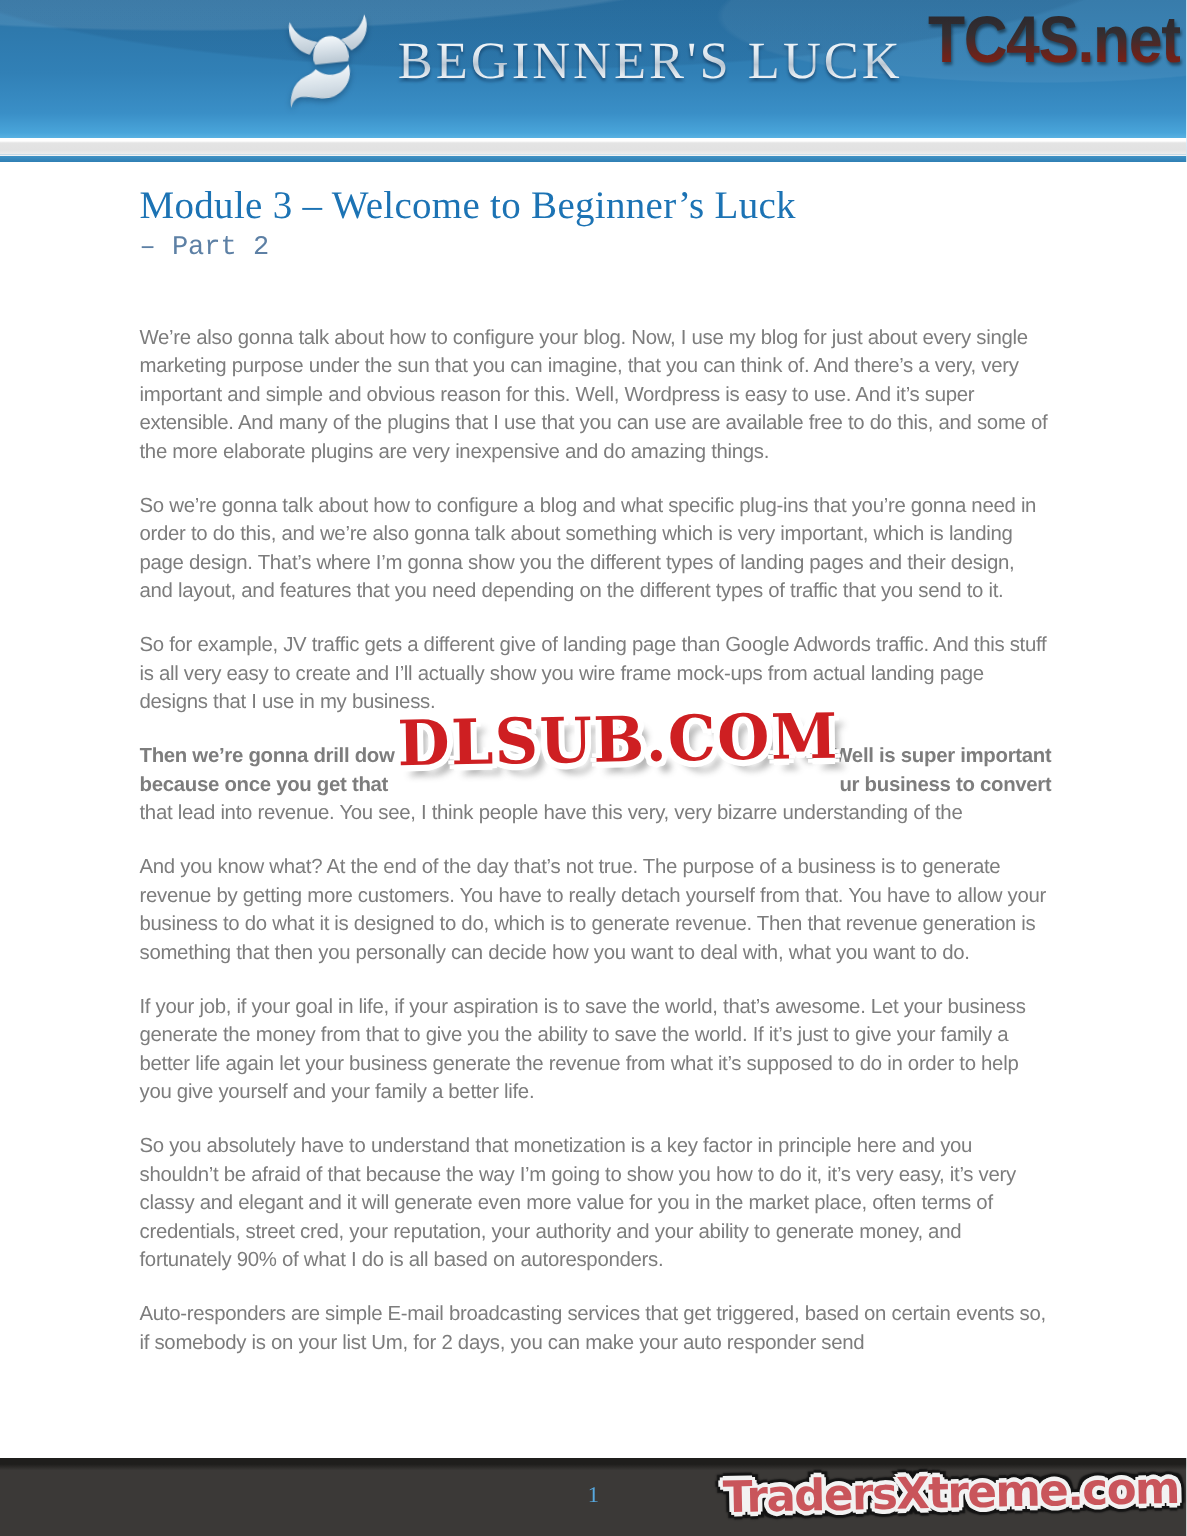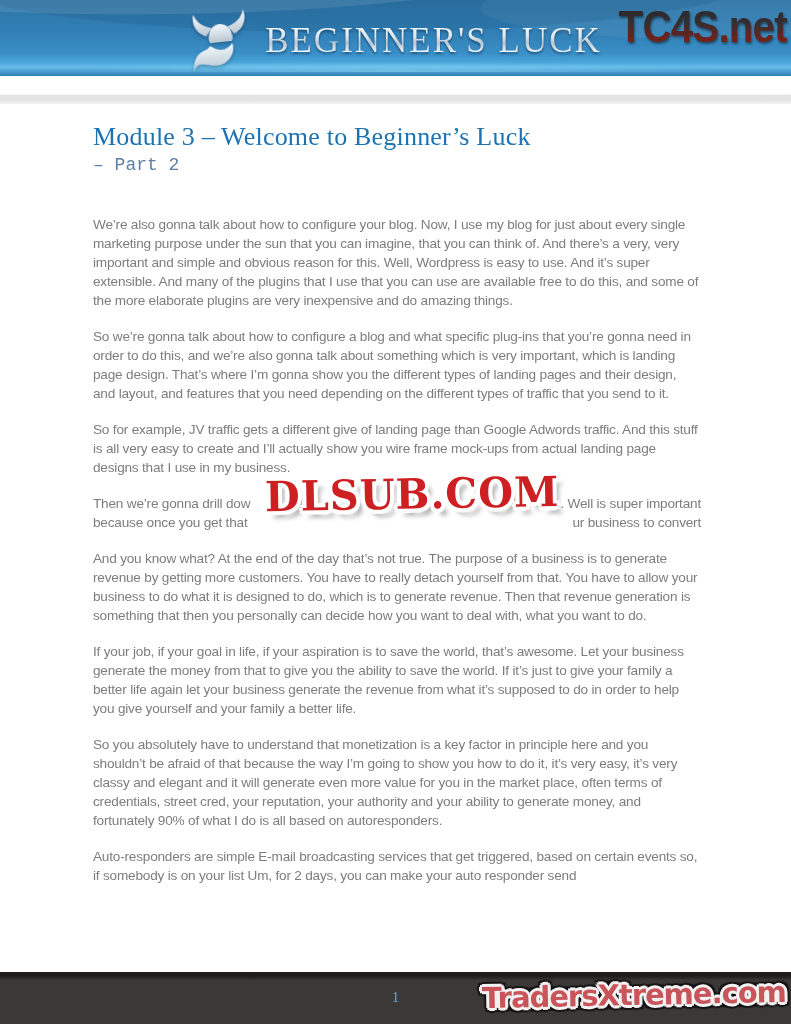--- a/index.html
+++ b/index.html
@@ -7,21 +7,21 @@
   body {
     position:relative;
     width:791px; height:1024px;
     background:#ffffff;
     overflow:hidden;
     font-family:"Liberation Sans", sans-serif;
   }
 
   
   .banner {
-    position:absolute; top:0; left:0; width:791px; height:76px;
+    position:absolute; top:0; left:0; width:791px; height:108px;
     background:
       radial-gradient(120% 150% at 16% -45%, rgba(255,255,255,0.10) 42%, rgba(255,255,255,0) 43%),
       radial-gradient(95% 140% at 44% -35%, rgba(10,50,90,0.12) 55%, rgba(10,50,90,0) 56%),
       radial-gradient(60% 90% at 88% 10%, rgba(255,255,255,0.06) 45%, rgba(255,255,255,0) 46%),
       linear-gradient(180deg,#2c74a6 0%,#3180b6 45%,#3a8fc7 70%,#49a5da 82%,#66bdea 88%,#2f7fb4 100%);
   }
   .banner::after { 
     content:""; position:absolute; left:0; bottom:4px; width:100%; height:14px;
     background:radial-gradient(55% 100% at 50% 100%, rgba(140,215,250,0.55) 0%, rgba(140,215,250,0) 75%);
   }
@@ -66,21 +66,21 @@
     font-family:Liberation Mono, monospace;
     font-size:18px; font-weight:400; color:#5d80a5; margin-top:3px;
   }
   .paragraphs { margin-top:40px; }
   .para {
     font-size:13.6px; line-height:19px; letter-spacing:-0.2px;
     color:#7d7d7d; margin-bottom:17px;
   }
   .para-obscured { position:relative; }
   .obs-line { white-space:nowrap; overflow:hidden; }
-  .obs-line.split { display:flex; justify-content:space-between; }
+  .obs-line.split { display:flex; justify-content:space-between;font-weight:bold; }
 
   
   .dlsub {
     position:absolute; left:172px; top:-10px; z-index:5;
     font-family:"DejaVu Serif", serif; font-weight:bold;
     font-size:40px; letter-spacing:1px; white-space:nowrap;
     transform:rotate(-1deg) scaleY(1.04);
     color:#ce1f22;
     text-shadow:
       -3px -3px 0 #fff, 3px -3px 0 #fff, -3px 3px 0 #fff, 3px 3px 0 #fff,
@@ -149,20 +149,21 @@
       <p class="para">So for example, JV traffic gets a different give of landing page than Google Adwords traffic. And this stuff is all very easy to create and I’ll actually show you wire frame mock-ups from actual landing page designs that I use in my business.</p>
       <div class="para para-obscured">
         <div class="obs-line split">
           <span>Then we’re gonna drill dow</span>
           <span>. Well is super important</span>
         </div>
         <div class="obs-line split">
           <span>because once you get that</span>
           <span>ur business to convert</span>
         </div>
+        <div class="obs-line">that lead into revenue. You see, I think people have this very, very bizarre understanding of the</div>
         <div class="dlsub">DLSUB.COM</div>
       </div>
       <p class="para">And you know what? At the end of the day that’s not true. The purpose of a business is to generate revenue by getting more customers. You have to really detach yourself from that. You have to allow your business to do what it is designed to do, which is to generate revenue. Then that revenue generation is something that then you personally can decide how you want to deal with, what you want to do.</p>
       <p class="para">If your job, if your goal in life, if your aspiration is to save the world, that’s awesome. Let your business generate the money from that to give you the ability to save the world. If it’s just to give your family a better life again let your business generate the revenue from what it’s supposed to do in order to help you give yourself and your family a better life.</p>
       <p class="para">So you absolutely have to understand that monetization is a key factor in principle here and you shouldn’t be afraid of that because the way I’m going to show you how to do it, it’s very easy, it’s very classy and elegant and it will generate even more value for you in the market place, often terms of credentials, street cred, your reputation, your authority and your ability to generate money, and fortunately 90% of what I do is all based on autoresponders.</p>
       <p class="para">Auto-responders are simple E-mail broadcasting services that get triggered, based on certain events so, if somebody is on your list Um, for 2 days, you can make your auto responder send</p>
     </div>
 </div>
 
 <div class="footer">

